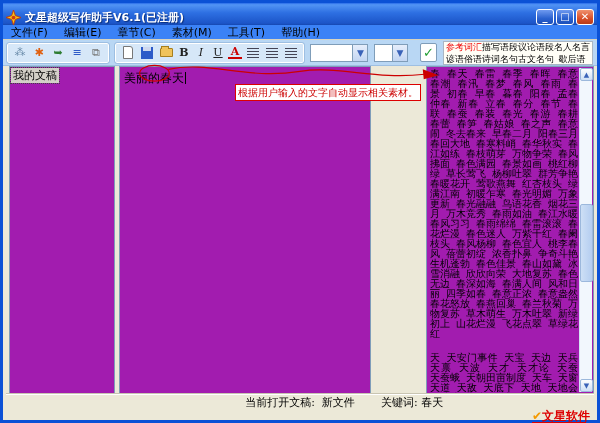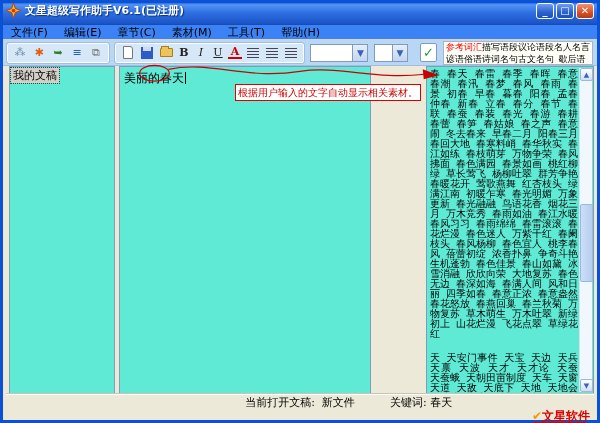--- a/index.html
+++ b/index.html
@@ -2,21 +2,21 @@
 <html><head>
 <meta charset="utf-8">
 <style>
   * { margin:0; padding:0; box-sizing:border-box; }
   html,body { width:600px; height:423px; overflow:hidden;
     font-family:"DejaVu Sans","Liberation Sans",sans-serif; }
   .window { position:absolute; inset:0; width:600px; height:423px;
     border:3px solid #0b51d6; background:#ece9d8; }
 
   
-  .titlebar { height:22px; display:flex; align-items:flex-start; padding:0 3px;
+  .titlebar { height:22px; display:flex; align-items:flex-end; padding:0 3px;
     background:linear-gradient(180deg,#2a6ce8 0%,#5294f5 8%,#2d6fe2 45%,#1c55c8 92%,#1648b0 100%);
     color:#fff; }
   .app-icon { width:15px; height:15px; margin-right:4px; flex:0 0 auto; }
   .title-text { font-size:11px; font-weight:bold; flex:1 1 auto;
     white-space:nowrap; overflow:hidden; text-shadow:1px 1px 1px #0a2f7a; }
   .winbtn { width:18px; height:16px; margin-left:2px; border:1px solid #fff;
     border-radius:3px; font-size:10px; line-height:14px; text-align:center;
     color:#fff; font-weight:bold;
     background:linear-gradient(180deg,#6f9af0,#2b62cf 60%,#1c4fb8); }
   .winbtn.close { background:linear-gradient(180deg,#f0926f,#d8502a 60%,#b83a17); }
@@ -59,21 +59,21 @@
     border-radius:2px; color:#1f9e32; font-weight:bold; font-size:13px;
     line-height:17px; text-align:center; }
   .tab-panel { background:#fffef6; border:1px solid #aab6c4; height:24px;
     display:grid; grid-template-columns:repeat(4,1fr); grid-auto-rows:12px;
     width:164px; padding:0 2px; align-items:center; }
   .tab { font-size:9px; white-space:nowrap; text-align:center; color:#000; }
   .tab.active { color:#e00; }
 
   
   .main { position:absolute; top:63px; left:3px; right:3px; bottom:26px; }
-  .panel { position:absolute; top:0; bottom:0; background:#5eead4;
+  .panel { position:absolute; top:0; bottom:0; background:#a21caf;
     border:1px solid #7f9db9; }
   .doc-tree { left:3px; width:106px; font-size:11px; padding:1px; }
   .tree-item { display:inline-block; background:#d4d0c8; outline:1px dotted #444;
     padding:0 2px; }
   .editor { left:97px; width:252px; font-size:12px; padding:3px 4px;margin-left:16px; }
   .caret { display:inline-block; width:1px; height:12px; background:#000;
     vertical-align:-2px; margin-left:1px; }
   .annotation { position:absolute; left:115px; top:17px; width:186px;
     border:1px solid #d00; color:#c00; font-size:10px; line-height:15px;
     text-align:center; white-space:nowrap; background:#fff; }
@@ -93,21 +93,21 @@
     border-radius:2px; }
 
   
   .overlay { position:absolute; inset:0; pointer-events:none; z-index:6; }
 
   
   .statusbar { position:absolute; left:3px; right:3px; bottom:3px; height:23px;
     background:#ece9d8; border-top:1px solid #fff; box-shadow:0 -1px 0 #c9c5b2;
     display:flex; align-items:center; font-size:11px; padding:0 8px;flex-direction:column; }
   .status-left { white-space:nowrap; }
-  .status-key { position:absolute; left:384px; white-space:nowrap; }
+  .status-key { position:absolute; left:375px; white-space:nowrap; }
   .logo { margin-left:auto; width:54px; text-align:center; line-height:1; }
   .logo .l1 { font-size:12px; color:#d00; font-weight:bold; white-space:nowrap; }
   .logo .l1 .v { color:#f49a00; }
   .logo .l2 { background:#d00; color:#ffd200; font-size:5px; padding:1px 0;
     white-space:nowrap; }
 </style>
 </head>
 <body>
 
 <div class="window">

